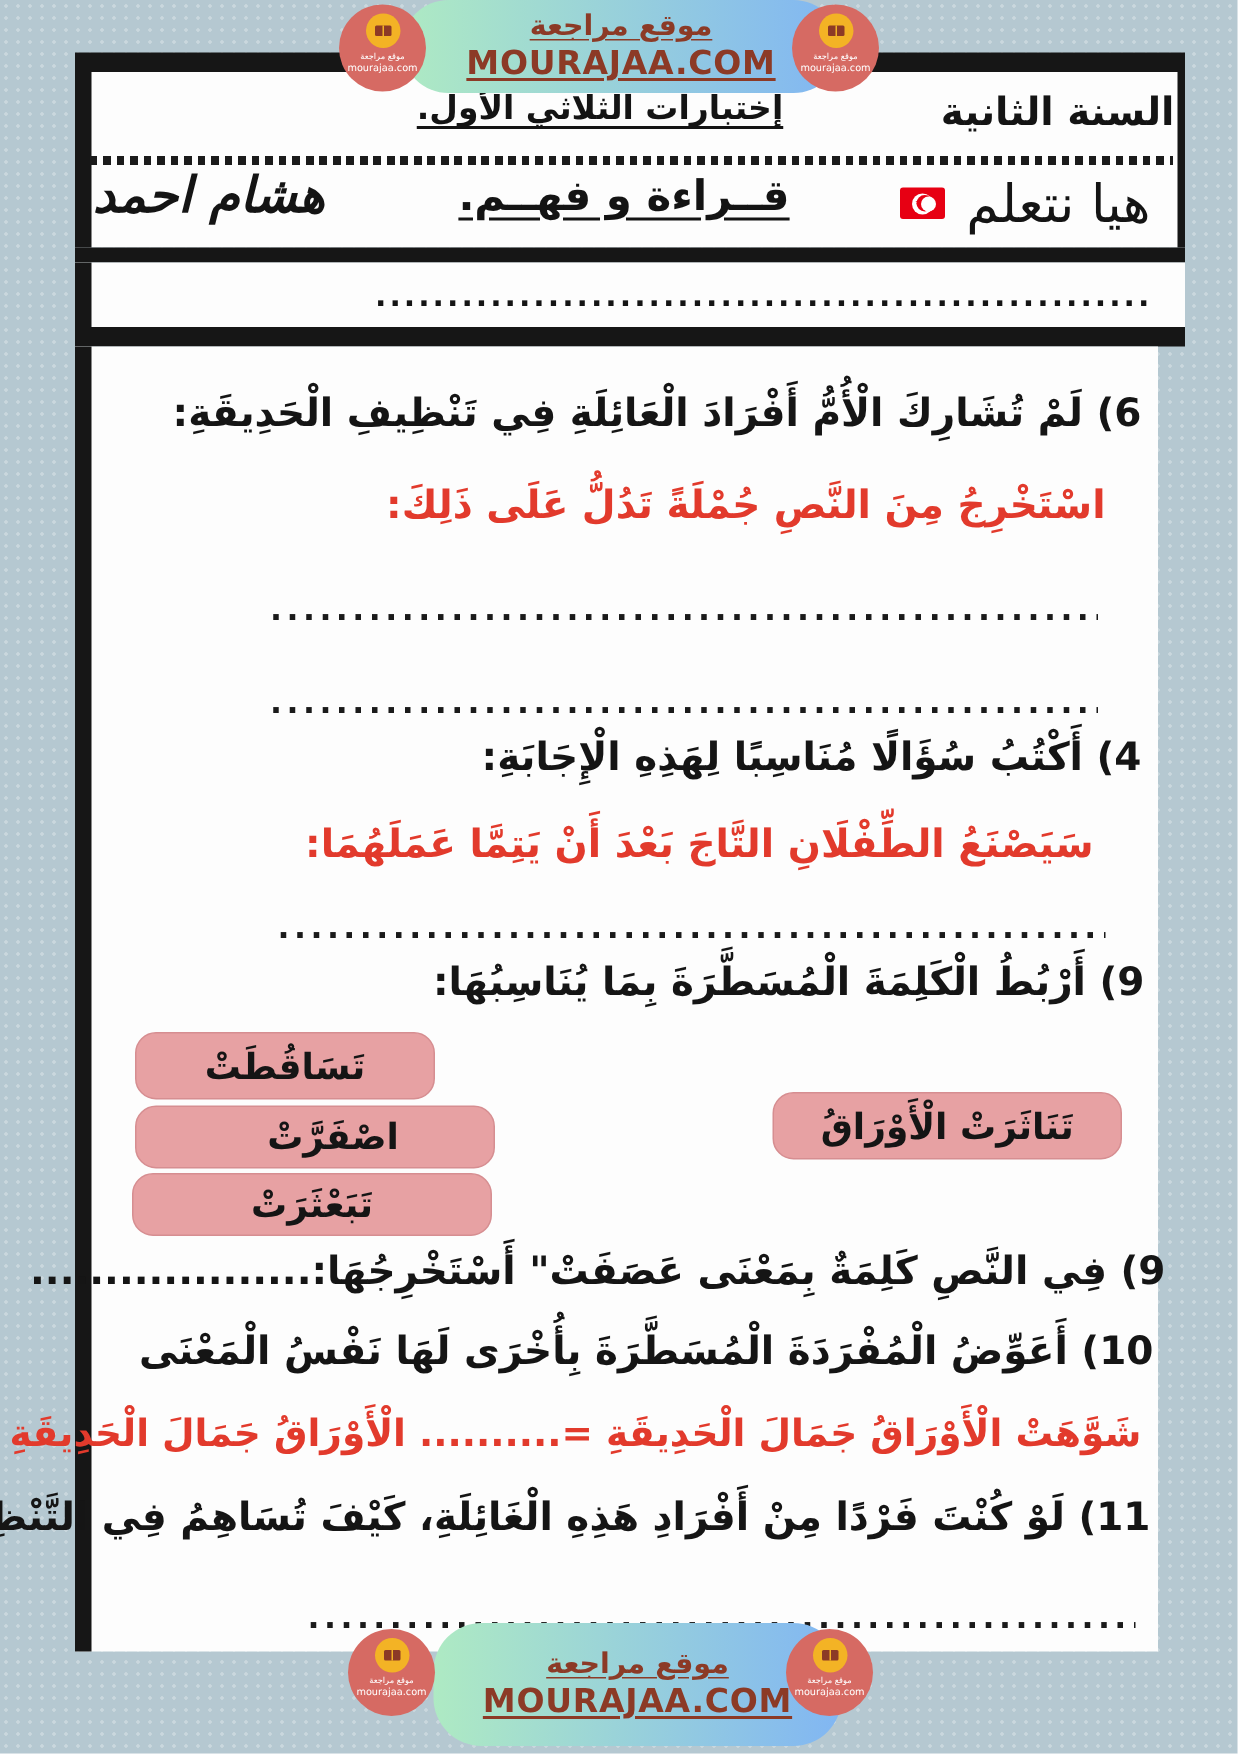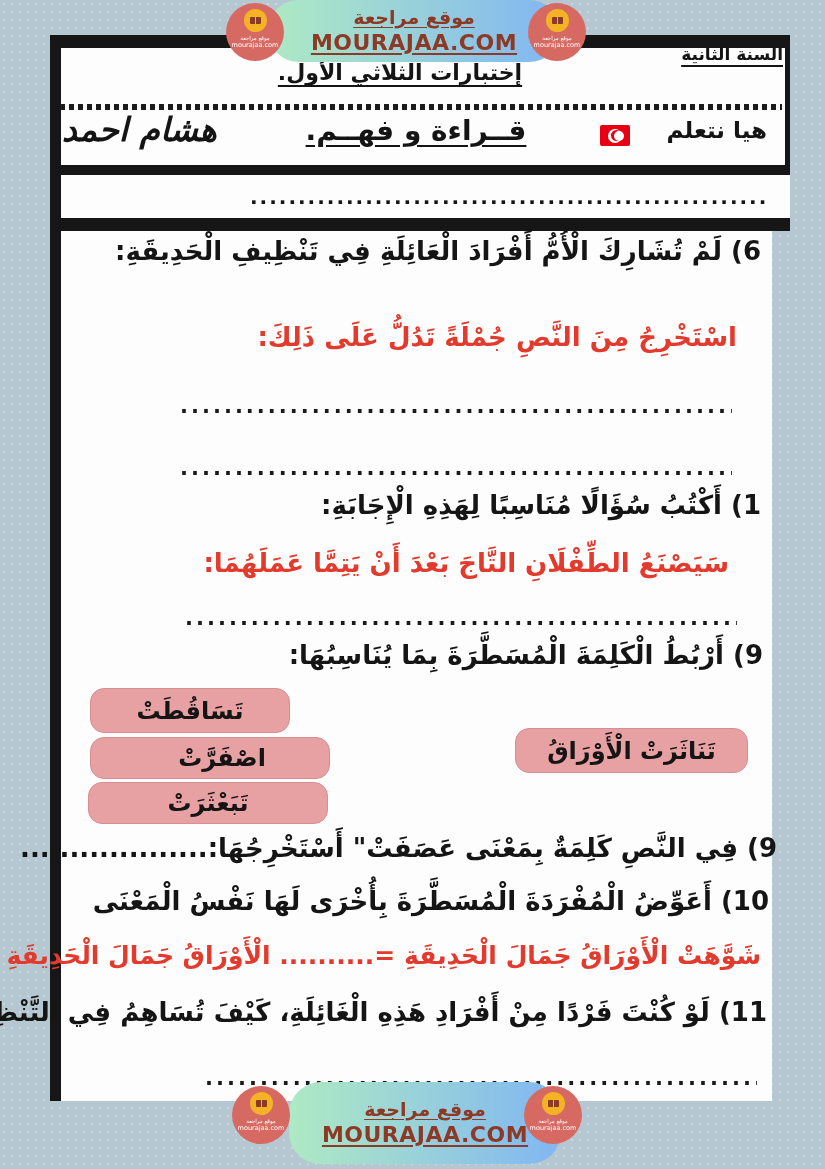--- a/index.html
+++ b/index.html
@@ -19,27 +19,27 @@
                border-left:11px solid #161616; border-right:5px solid #161616; }
   .divider-a{ left:50px; top:165px; width:740px; height:10px; background:#161616; }
   .name-row{ left:50px; top:175px; width:740px; height:43px; background:#fdfdfd;
              border-left:11px solid #161616; display:flex; align-items:center;
              direction:rtl; padding-right:20px; gap:10px; }
   .divider-b{ left:50px; top:218px; width:740px; height:13px; background:#161616; }
   .content-box{ left:50px; top:231px; width:722px; height:870px; background:#fdfdfd;
                 border-left:11px solid #161616; }
 
   
-  .grade{ top:44px; right:42px; font-size:17px; font-weight:700; color:#141414;
-          text-decoration:underline; text-underline-offset:5px; text-decoration-thickness:2px; direction:rtl;}
+  .grade{ top:60px; right:42px; font-size:26px; font-weight:700; color:#141414;
+          text-underline-offset:5px; text-decoration-thickness:2px; direction:rtl;}
   .exam-title{ top:60px; left:235px; width:330px; text-align:center; font-size:22px; font-weight:700;
           color:#141414; text-decoration:underline; text-underline-offset:5px; direction:rtl; white-space:nowrap;}
   .hdr-dots{ top:104px; left:60px; width:722px; height:6px;
           background-image:repeating-linear-gradient(to right,#1b1b1b 0 5px, transparent 5px 9px); }
-  .brand{ top:117px; right:58px; font-size:23px; font-weight:700; color:#141414; direction:rtl; }
+  .brand{ top:117px; right:58px; font-size:35px; font-weight:400; color:#141414; direction:rtl; }
   .subject{ top:114px; left:292px; width:248px; text-align:center; font-size:28px; font-weight:700;
           color:#141414; text-decoration:underline; text-underline-offset:5px; direction:rtl; white-space:nowrap;}
   .signature{ top:110px; left:62px; font-size:33px; font-weight:700; font-style:italic;
           font-family:"DejaVu Serif", serif; color:#141414; direction:rtl; }
 
   
   .flag{ top:125px; left:600px; width:30px; height:21px; background:#e70013; border-radius:2px; }
   .flag-disc{ position:absolute; left:8px; top:3.5px; width:14px; height:14px; background:#fff; border-radius:50%; }
   .flag-crescent{ position:absolute; left:3px; top:1.5px; width:11px; height:11px; border-radius:50%;
           background:#e70013; }
@@ -52,21 +52,21 @@
   .name-label{ font-size:28px; font-weight:700; color:#141414; white-space:nowrap; }
   .name-dots{ font-size:20px; font-weight:700; color:#141414; letter-spacing:2px;
           white-space:nowrap; overflow:hidden; width:520px; direction:ltr; }
 
   
   .q{ font-size:26px; font-weight:700; color:#151515; direction:rtl; white-space:nowrap; }
   .red{ color:#e23a2c; }
   .dots-line{ font-size:21px; font-weight:700; color:#1a1a1a; letter-spacing:3px;
           white-space:nowrap; overflow:hidden; height:26px; direction:ltr; }
 
-  .q6{ top:236px; right:64px; }
+  .q6{ top:261px; right:64px; }
   .q6red{ top:322px; right:88px; }
   .line1{ top:394px; left:180px; width:552px; }
   .line2{ top:456px; left:180px; width:552px; }
   .q7{ top:490px; right:64px; }
   .q7red{ top:548px; right:96px; }
   .line3{ top:606px; left:185px; width:552px; }
   .q8{ top:640px; right:62px; }
   .q9{ top:833px; right:48px; }
   .q10{ top:886px; right:56px; }
   .q10red{ top:941px; right:64px; font-size:25px; }
@@ -126,21 +126,21 @@
   </div>
 </div>
 <div class="abs subject">قــراءة و فهــم.</div>
 <div class="abs signature">هشام احمد</div>
 
 <div class="abs q q6">6) لَمْ تُشَارِكَ الْأُمُّ أَفْرَادَ الْعَائِلَةِ فِي تَنْظِيفِ الْحَدِيقَةِ:</div>
 <div class="abs q red q6red">اسْتَخْرِجُ مِنَ النَّصِ جُمْلَةً تَدُلُّ عَلَى ذَلِكَ:</div>
 <div class="abs dots-line line1">......................................................................................</div>
 <div class="abs dots-line line2">......................................................................................</div>
 
-<div class="abs q q7">1) أَكْتُبُ سُؤَالًا مُنَاسِبًا لِهَذِهِ الْإِجَابَةِ:</div>
+<div class="abs q q7">4) أَكْتُبُ سُؤَالًا مُنَاسِبًا لِهَذِهِ الْإِجَابَةِ:</div>
 <div class="abs q red q7red">سَيَصْنَعُ الطِّفْلَانِ التَّاجَ بَعْدَ أَنْ يَتِمَّا عَمَلَهُمَا:</div>
 <div class="abs dots-line line3">......................................................................................</div>
 
 <div class="abs q q8">9) أَرْبُطُ الْكَلِمَةَ الْمُسَطَّرَةَ بِمَا يُنَاسِبُهَا:</div>
 <div class="abs pink opt1">تَسَاقُطَتْ</div>
 <div class="abs pink opt2">اصْفَرَّتْ</div>
 <div class="abs pink opt3">تَبَعْثَرَتْ</div>
 <div class="abs pink target">تَنَاثَرَتْ الْأَوْرَاقُ</div>
 
 <div class="abs q q9">9) فِي النَّصِ كَلِمَةٌ بِمَعْنَى عَصَفَتْ" أَسْتَخْرِجُهَا:...................</div>

